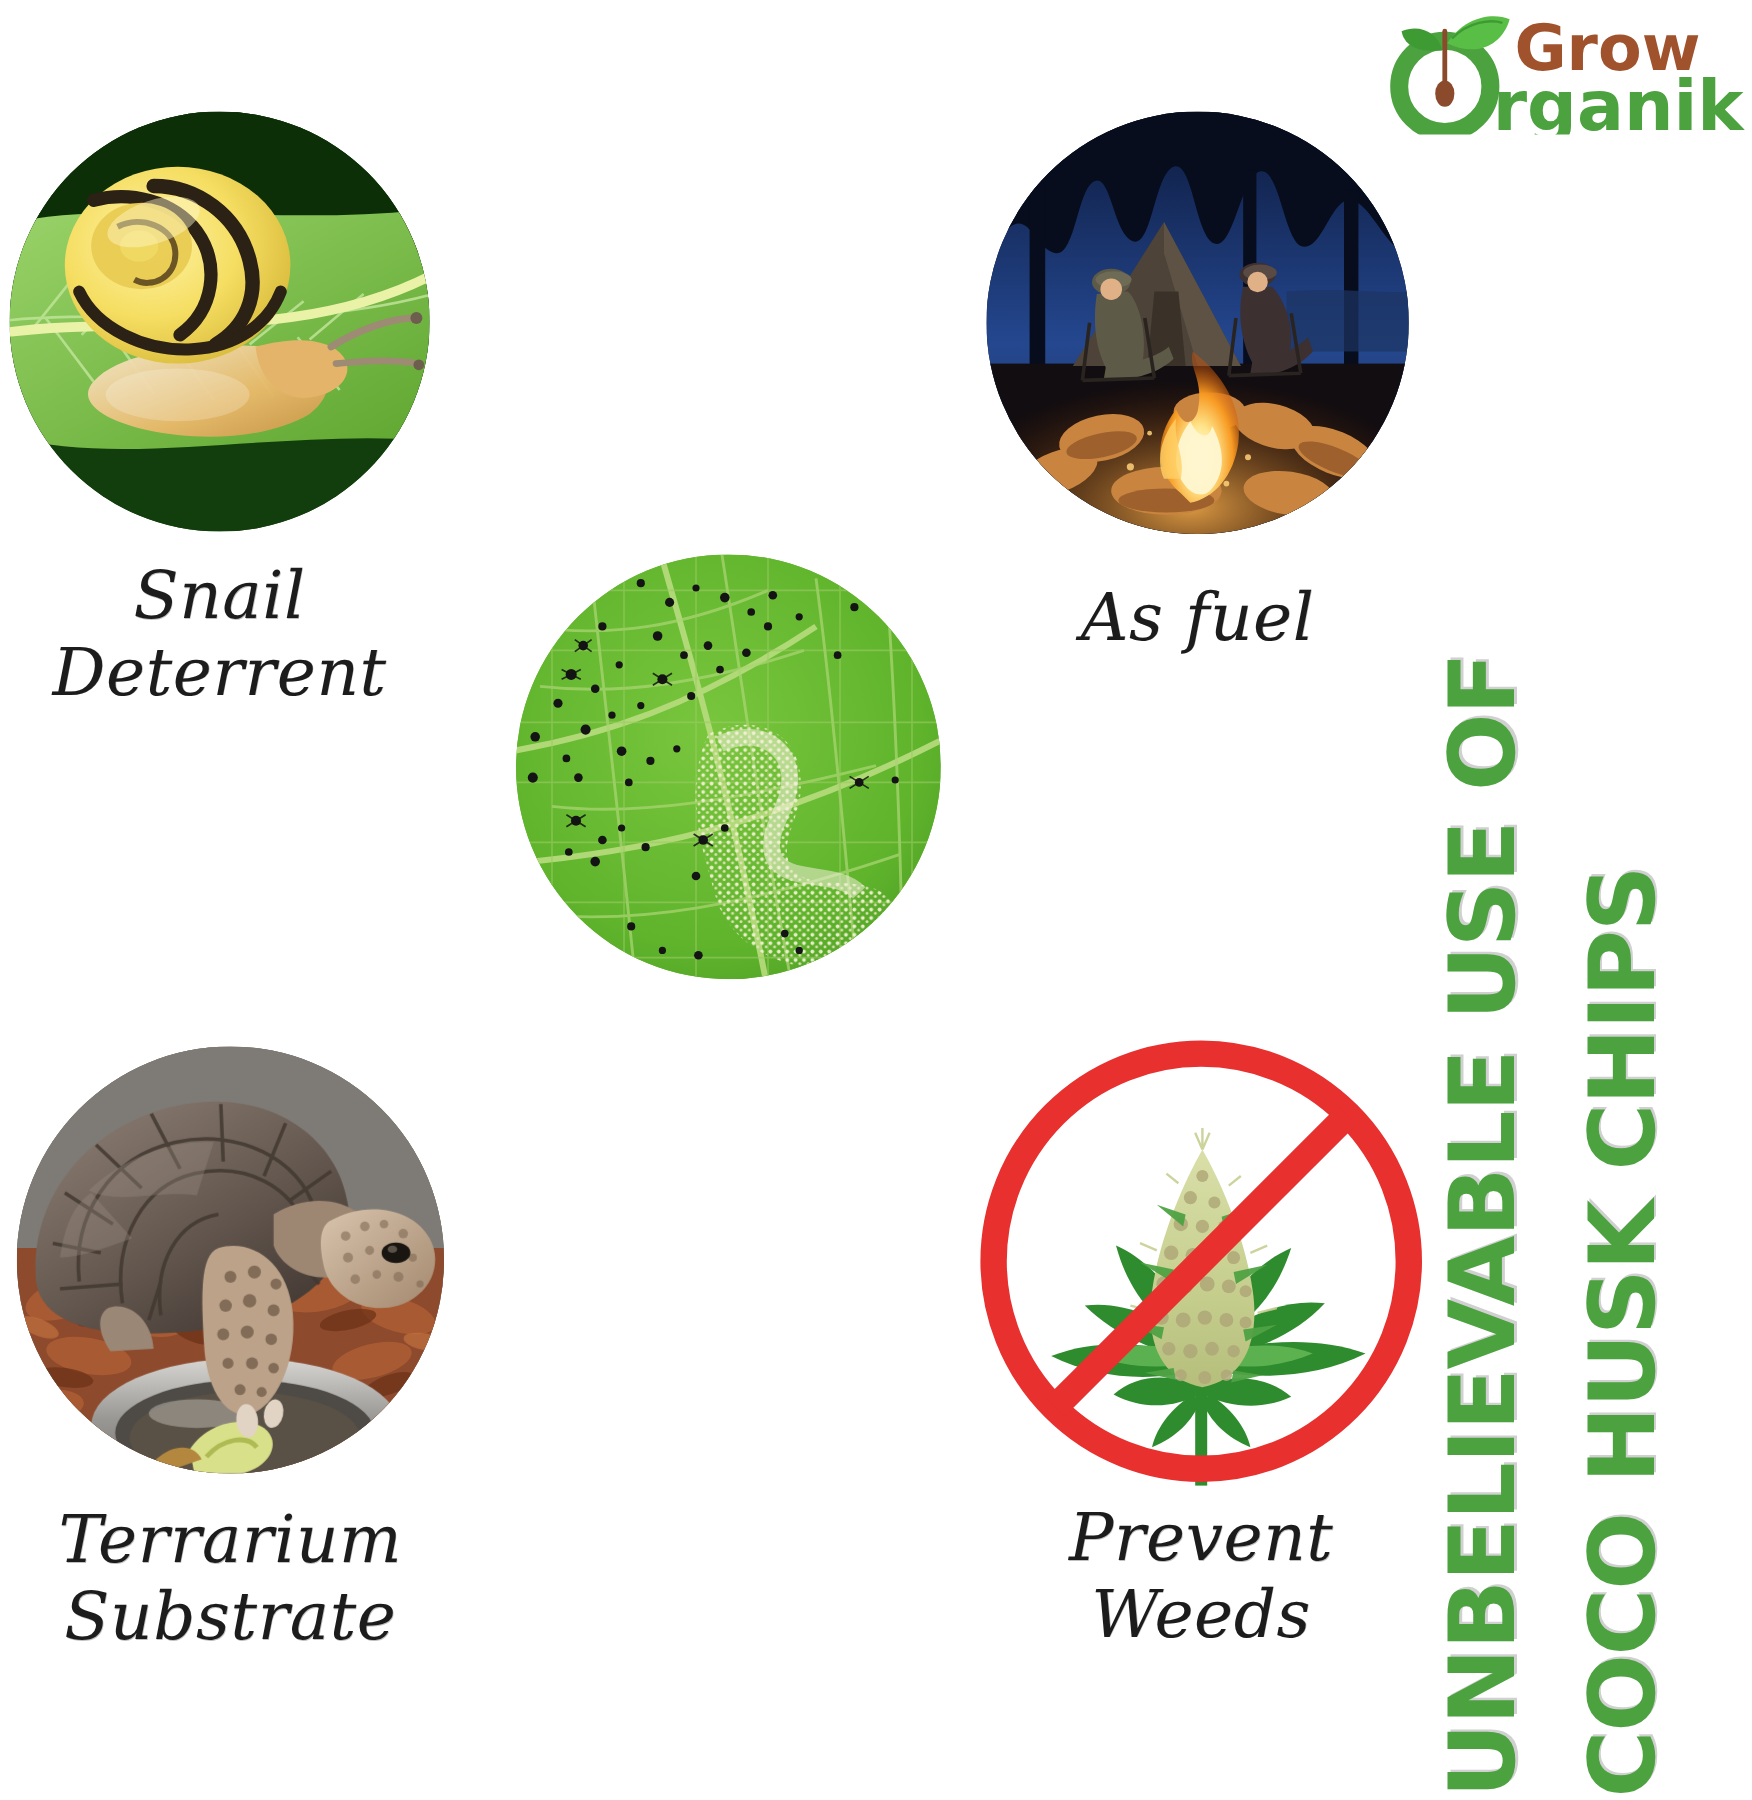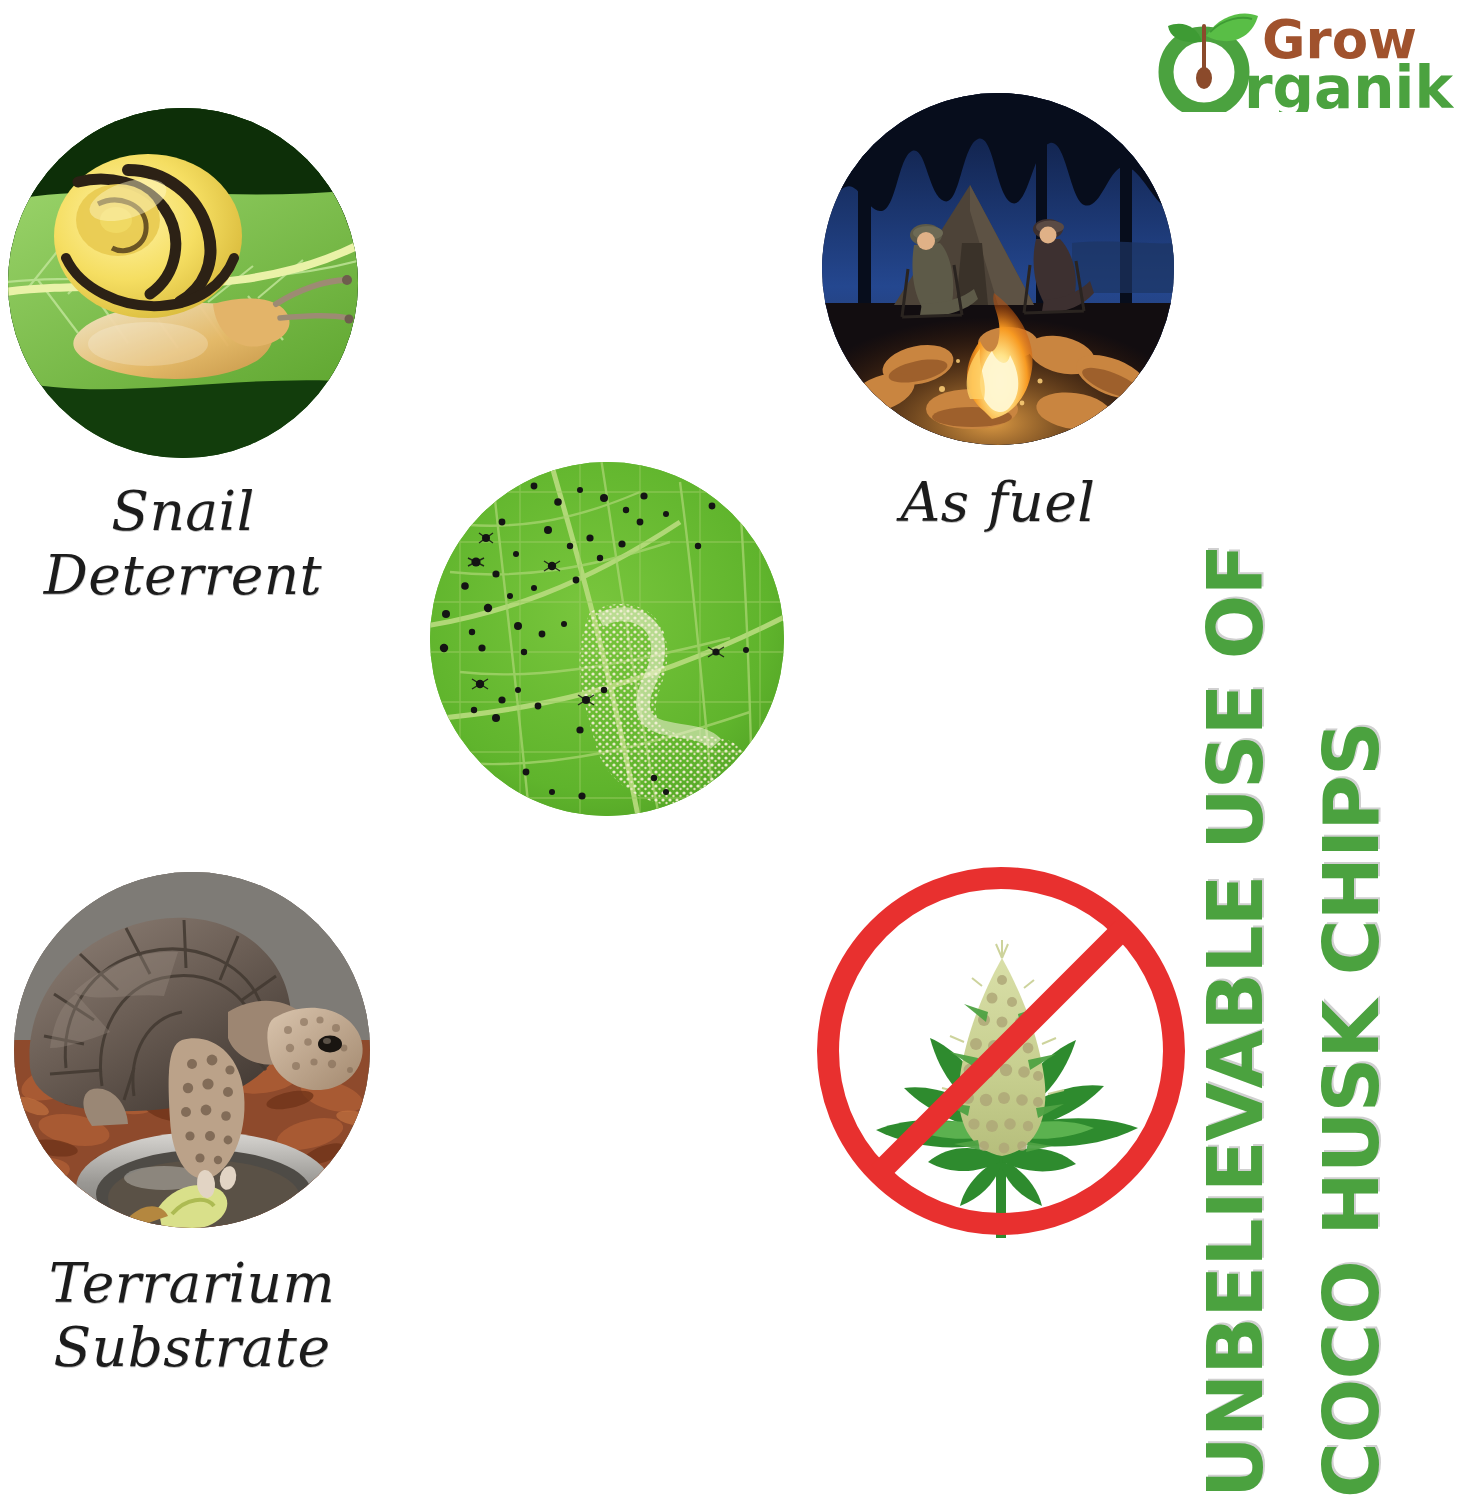--- a/index.html
+++ b/index.html
@@ -43,27 +43,27 @@
     text-align: center;
     line-height: 1.16;
     font-size: 55px;
     font-weight: 400;
     letter-spacing: 0.5px;
     white-space: pre-line;
     text-shadow: 0.5px 0.5px 0 rgba(0,0,0,0.25);
   }
 
   
-  #f-snail      { left: 8px;   top: 108px; }
+  #f-snail      { left: 8px;   top: 93px; }
   #f-snail .circle-wrap   { width: 350px; height: 350px; }
   #f-snail .caption       { width: 420px; margin-top: 22px; margin-left: -35px; }
 
   #f-fuel       { left: 822px; top: 93px; }
   #f-fuel .circle-wrap    { width: 352px; height: 352px; }
-  #f-fuel .caption        { width: 352px; margin-top: 26px; }
+  #f-fuel .caption        { width: 352px; margin-top: 38px; }
 
   #f-fungi      { left: 430px; top: 462px; }
   #f-fungi .circle-wrap   { width: 354px; height: 354px; }
   #f-fungi .caption       { width: 430px; margin-top: 20px; margin-left: -38px; }
 
   #f-terrarium  { left: 14px;   top: 872px; }
   #f-terrarium .circle-wrap { width: 356px; height: 356px; }
   #f-terrarium .caption     { width: 400px; margin-top: 24px; margin-left: -22px; }
 
   #f-weeds      { left: 812px; top: 862px; }
@@ -608,20 +608,22 @@
             <path d="M170 124 l-10 -8 M212 126 l10 -8"></path>
             <path d="M152 180 l-14 -6 M230 182 l14 -6"></path>
             <path d="M146 230 l-16 -4 M236 232 l16 -4"></path>
           </g>
         </g>
 
         <circle cx="189" cy="189" r="173" fill="none" stroke="#E8302F" stroke-width="22"></circle>
         <line x1="67" y1="311" x2="311" y2="67" stroke="#E8302F" stroke-width="22" stroke-linecap="butt"></line>
       </svg>
     </div>
+    <div class="caption">Prevent
+Weeds</div>
   </div>
 
   <div class="banner">
     <div class="vline l1">UNBELIEVABLE USE OF</div>
     <div class="vline l2">COCO HUSK CHIPS</div>
   </div>
 
 </div>
 
 </body></html>

